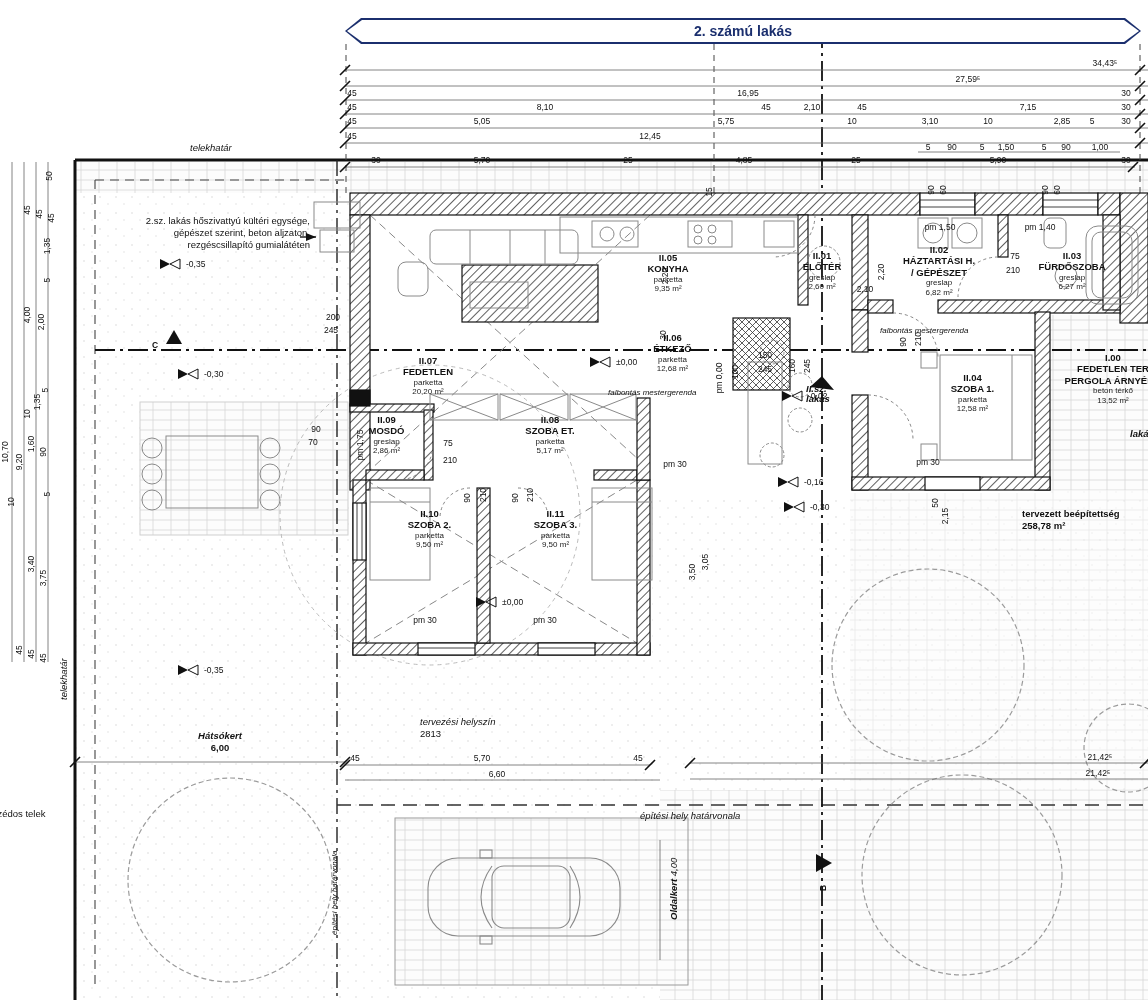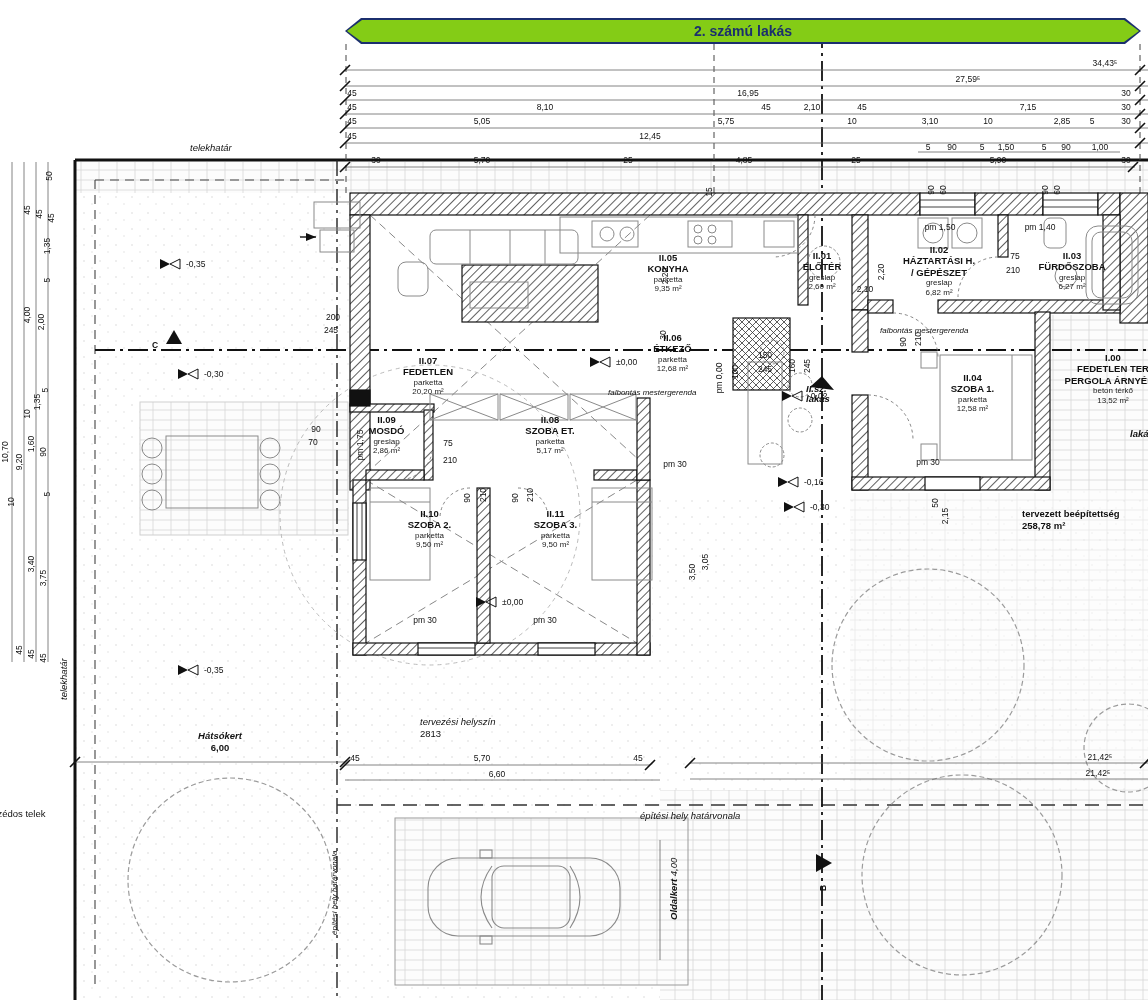--- a/index.html
+++ b/index.html
@@ -2,21 +2,21 @@
 <html><head>
 <meta charset="utf-8">
 <style>
   html,body{margin:0;padding:0;background:#fff;}
   #canvas{position:relative;width:1148px;height:1000px;background:#ffffff;overflow:hidden;
           font-family:"Liberation Sans",sans-serif;color:#111;}
   #canvas svg{position:absolute;left:0;top:0;}
   svg text{font-family:"Liberation Sans",sans-serif;font-size:8.5px;fill:#111;}
   .banner{position:absolute;left:345px;top:18px;width:796px;height:26px;z-index:4;
           background:#1b2f6e;clip-path:polygon(16px 0,calc(100% - 16px) 0,100% 50%,calc(100% - 16px) 100%,16px 100%,0 50%);}
-  .banner-inner{position:absolute;left:2px;top:2px;right:2px;bottom:2px;background:#84cc16;
+  .banner-inner{position:absolute;left:2px;top:2px;right:2px;bottom:2px;background:#ffffff;
           clip-path:polygon(15px 0,calc(100% - 15px) 0,100% 50%,calc(100% - 15px) 100%,15px 100%,0 50%);
           display:flex;align-items:center;justify-content:center;}
   .banner-inner span{font-weight:bold;font-size:14px;color:#1b2f6e;}
   .room{position:absolute;z-index:3;text-align:center;line-height:1.2;font-size:9px;}
   .room span{display:block;}
   .room span:empty{display:none;}
   .room .rid,.room .rname{font-weight:bold;font-size:9.5px;}
   .room .rsub{font-size:8px;color:#222;}
   .note{position:absolute;z-index:3;font-size:9.5px;line-height:1.25;}
   .it{font-style:italic;}
@@ -503,20 +503,25 @@
       <span class="rsub">9,50 m²</span>
 </div>
 <div class="room" style="left:1048px;top:352px;width:130px;">
   <span class="rid">I.00</span>
       <span class="rname">FEDETLEN TER</span>
       <span class="rname">PERGOLA ÁRNYÉKO</span>
       <span class="rsub">beton térkő</span>
       <span class="rsub">13,52 m²</span>
 </div>
 
+<div class="note" style="left:95px;top:215px;width:215px;text-align:right;">
+  <span>2.sz. lakás hőszivattyú kültéri egysége,</span><br>
+  <span>gépészet szerint, beton aljzaton,</span><br>
+  <span>rezgéscsillapító gumialátéten</span>
+</div>
 <div class="note it sm" style="left:880px;top:326px;width:130px;">falbontás mestergerenda</div>
 <div class="note it sm" style="left:608px;top:388px;width:130px;">falbontás mestergerenda</div>
 
 <div class="note it" style="left:190px;top:142px;">telekhatár</div>
 <div class="note it vert" style="left:58px;top:700px;">telekhatár</div>
 <div class="note" style="left:-30px;top:808px;width:100px;">szomszédos telek</div>
 
 <div class="note bold" style="left:175px;top:730px;width:90px;text-align:center;">
   <span class="it">Hátsókert</span><br>
   <span>6,00</span>

